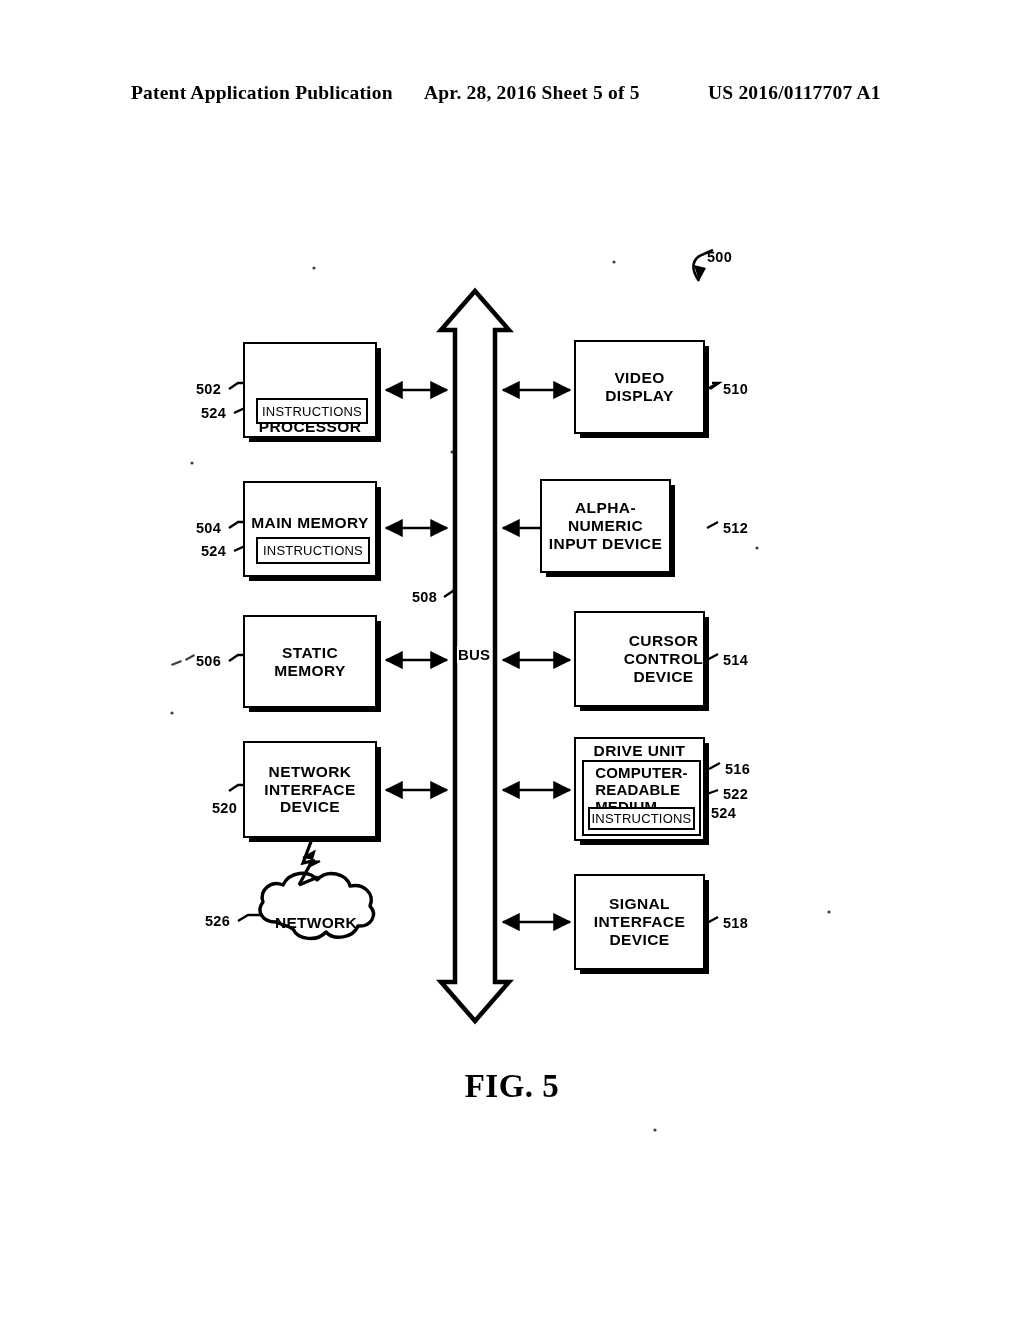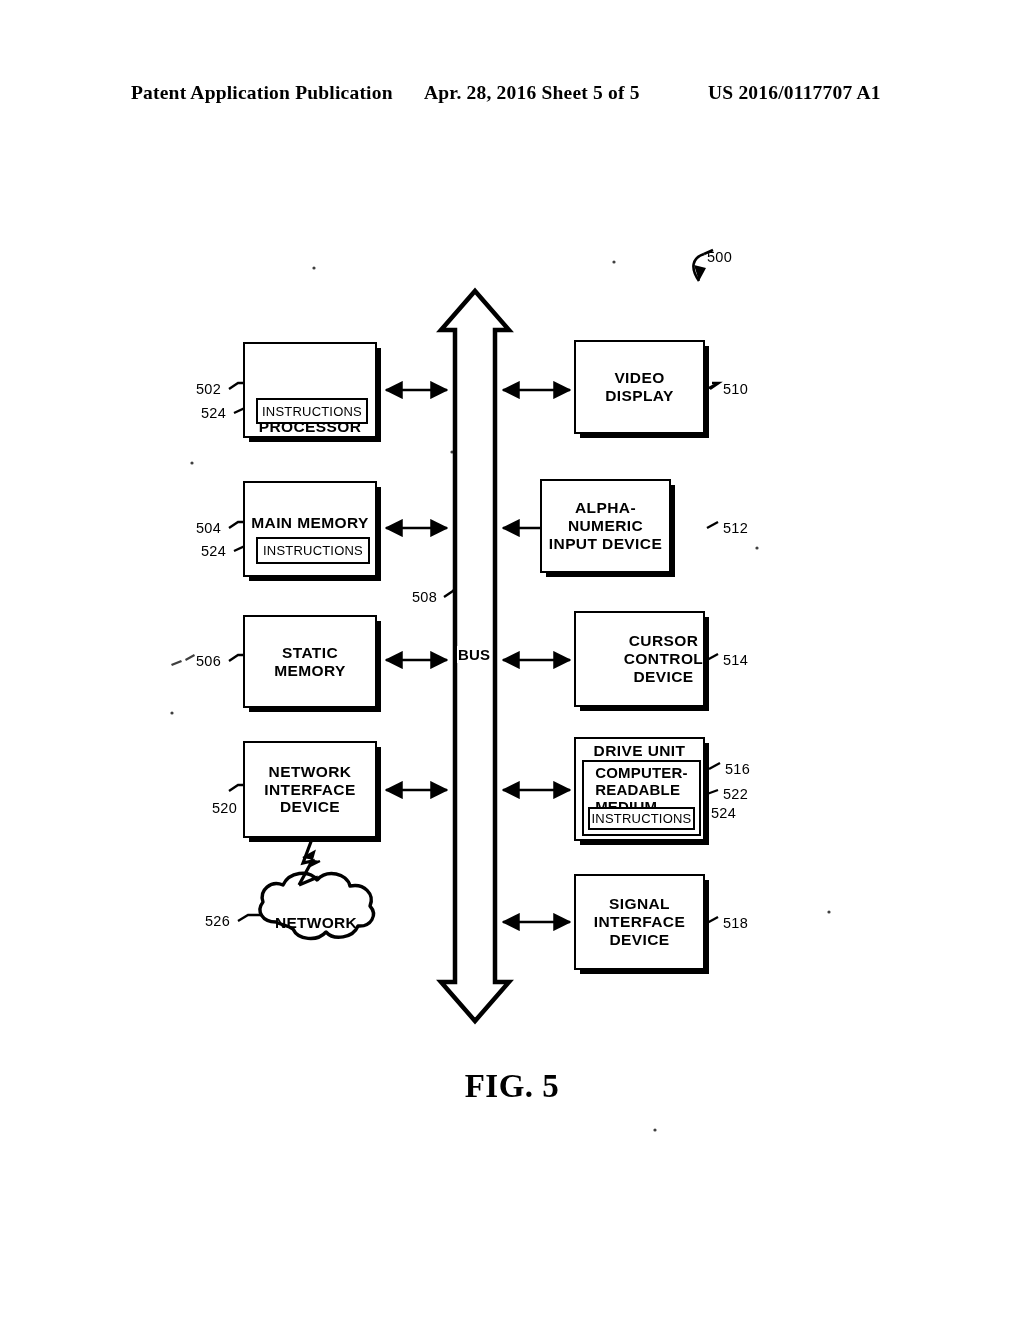--- a/index.html
+++ b/index.html
@@ -146,21 +146,21 @@
     align-items: center;
     justify-content: center;
   }
 
   #block-signal-gen { left: 574px; top: 874px; width: 131px; height: 96px; }
 
   
   .ref-num {
     position: absolute;
     font-size: 14.5px;
-    font-weight: normal;
+    font-weight: bold;
     letter-spacing: 0.3px;
     white-space: nowrap;
   }
 
   
   #bus-text {
     position: absolute;
     left: 457px;
     top: 646px;
     font-size: 15px;

